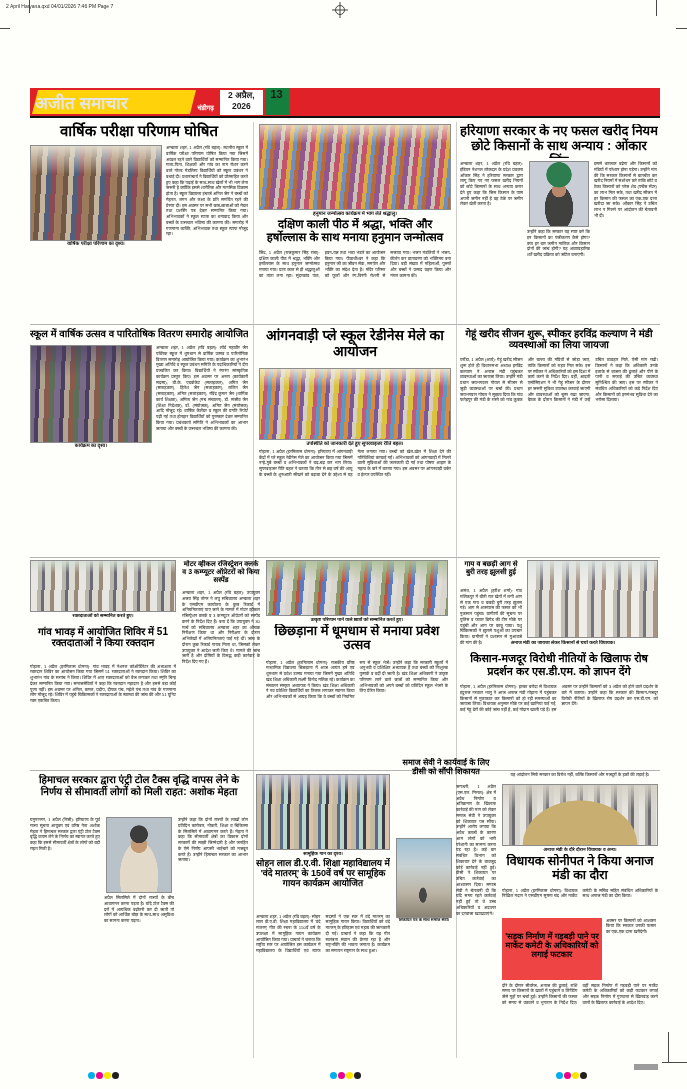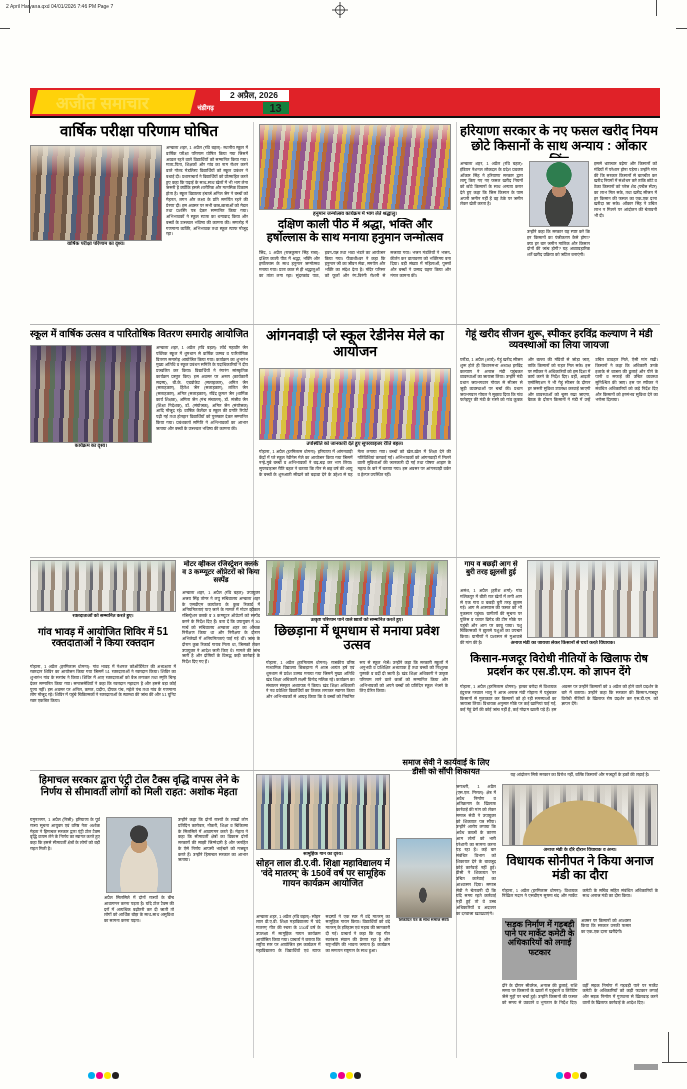--- a/index.html
+++ b/index.html
@@ -60,24 +60,24 @@
 <div class="mark" style="left:29px;top:0;width:1px;height:13px"></div>
 <div class="mark" style="left:0;top:28px;width:10px;height:1px"></div>
 <div class="mark" style="left:656px;top:0;width:1px;height:16px"></div>
 <div class="mark" style="left:676px;top:28px;width:11px;height:1px"></div>
 <div class="mark" style="left:668px;top:1032px;width:1px;height:30px"></div>
 <div class="mark" style="left:662px;top:1062px;width:25px;height:1px"></div>
 
 <div class="abs" style="left:30px;top:88px;width:630px;height:30px;background:#e02228;border-bottom:2px solid #0f0f0f;display:flex">
   <div style="width:188px;position:relative">
     <div style="position:absolute;left:2px;top:2px;bottom:2px;width:158px;background:#ffd20a;transform:skewX(-14deg);transform-origin:100% 100%"></div>
-    <div style="position:absolute;left:26px;top:3px;font-size:17px;font-weight:800;color:#fde047;white-space:nowrap">अजीत समाचार</div>
+    <div style="position:absolute;left:5px;top:3px;font-size:17px;font-weight:800;color:#e5e5e5;white-space:nowrap">अजीत समाचार</div>
     <div style="position:absolute;right:4px;bottom:4px;color:#ffffff;font-size:6.5px;font-weight:700">चंडीगढ़</div>
   </div>
-  <div style="width:72px;display:flex;flex-direction:column">
+  <div style="width:72px;display:flex;">
     <div style="background:#fff;margin:1.5px 1.5px 1px 1.5px;font-size:8.5px;font-weight:800;text-align:center;line-height:1.3">2 अप्रैल, 2026</div>
     <div style="background:#15803d;margin:0 1.5px 1.5px auto;width:26px;font-size:11px;font-weight:800;text-align:center;line-height:1.1">13</div>
   </div>
 </div>
 
 <div class="vr" style="left:253px;top:122px;height:936px"></div>
 <div class="vr" style="left:456px;top:122px;height:936px"></div>
 <div class="hrule" style="left:30px;top:324px;width:630px"></div>
 <div class="hrule" style="left:30px;top:557px;width:630px"></div>
 <div class="hrule" style="left:30px;top:770px;width:630px"></div>
@@ -197,21 +197,21 @@
   </div>
 </div>
 
 <div class="abs" style="left:502px;top:772px;width:156px;height:286px;overflow:hidden">
   <div class="bt" style="height:12px;text-align:center">यह आंदोलन सिर्फ सरकार का विरोध नहीं, बल्कि किसानों और मजदूरों के हकों की लड़ाई है।</div>
   <div class="photo ph-l" style="width:156px;height:62px"></div>
   <div class="cap" style="font-size:4.8px;margin:1px 0">अनाज मंडी के दौरे दौरान विधायक व अन्य।</div>
   <div class="hl" style="font-size:12.5px;height:32px;margin:1px 0 2px 0">विधायक सोनीपत ने किया अनाज मंडी का दौरा</div>
   <div class="bt cols2" style="height:28px">गोहाना, 1 अप्रैल (हरमिलास थोमना): विधायक निखिल मदान ने एसडीएम सुषमा चंद और मार्केट कमेटी के सचिव सहित संबंधित अधिकारियों के साथ अनाज मंडी का दौरा किया।</div>
   <div style="display:flex;gap:4px;margin-top:2px">
-    <div class="hl" style="width:75px;height:62px;background:#a3a3a3;font-size:8.2px;padding:2px 1px;box-sizing:border-box">'सड़क निर्माण में गड़बड़ी पाने पर मार्केट कमेटी के अधिकारियों को लगाई फटकार</div>
+    <div class="hl" style="width:100px;height:62px;background:#ef4444;font-size:8.2px;padding:14px 1px;box-sizing:border-box">'सड़क निर्माण में गड़बड़ी पाने पर मार्केट कमेटी के अधिकारियों को लगाई फटकार</div>
     <div class="bt" style="width:50px;height:62px">अक्सर पर किसानों को आश्वस्त किया कि सरकार उनकी फसल का एक-एक दाना खरीदेगी।</div>
   </div>
   <div class="bt cols2" style="height:66px;margin-top:3px">दौरे के दौरान सीवरेज, अनाज की ढुलाई, राशि समय पर किसानों के खातों में पहुंचाने व लिफ्टिंग जैसे मुद्दों पर चर्चा हुई। उन्होंने किसानों की फसल को समय से उठवाने व भुगतान के निर्देश दिए। वहीं सड़क निर्माण में गड़बड़ी पाने पर मार्केट कमेटी के अधिकारियों को कड़ी फटकार लगाई और सड़क निर्माण में गुणवत्ता से खिलवाड़ करने वालों के खिलाफ कार्रवाई के आदेश दिए।</div>
 </div>
 
 <div class="abs" style="left:88px;top:1065px;white-space:nowrap">
   <span class="dot" style="background:#00aeef"></span><span class="dot" style="background:#ec008c"></span><span class="dot" style="background:#ffe600"></span><span class="dot" style="background:#231f20"></span>
 </div>
 <div class="abs" style="left:330px;top:1065px;white-space:nowrap">
   <span class="dot" style="background:#00aeef"></span><span class="dot" style="background:#ec008c"></span><span class="dot" style="background:#ffe600"></span><span class="dot" style="background:#231f20"></span>

